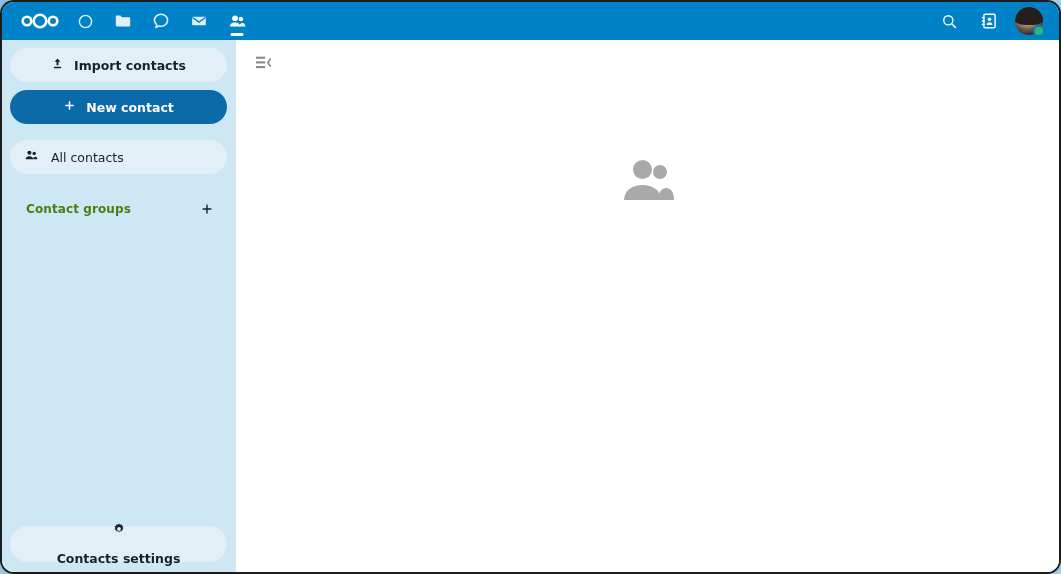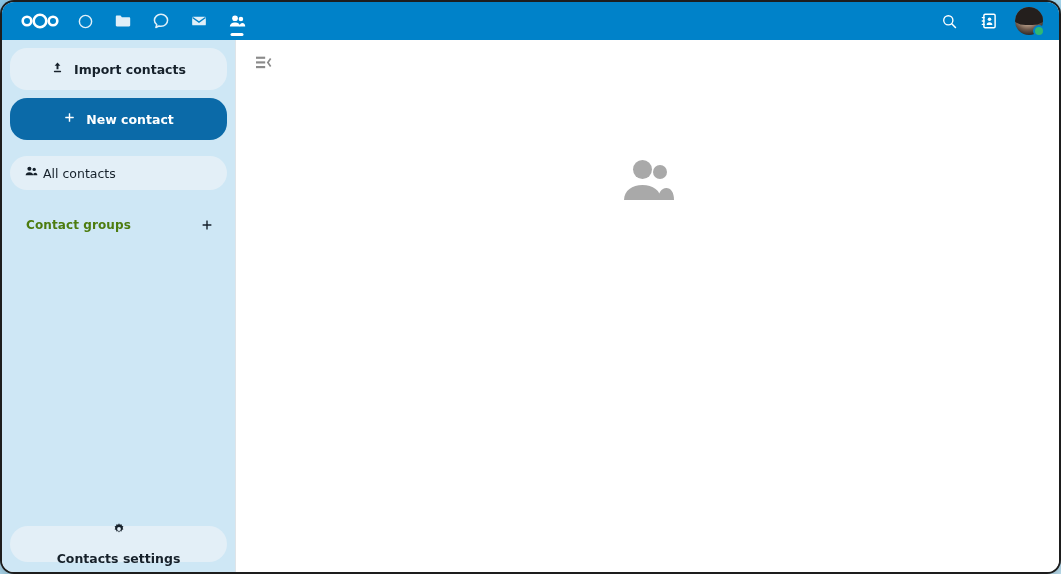--- a/index.html
+++ b/index.html
@@ -108,40 +108,40 @@
     flex: 0 0 233px;
     background: #cee7f5;
     display: flex;
     flex-direction: column;
     padding: 8px 8px 0 8px;
     position: relative;
   }
   .btn {
     display: flex; align-items: center; justify-content: center;
     gap: 10px;
-    height: 42px;
+    height: 34px;
     border-radius: 17px;
     font-size: 12.5px;
     font-weight: bold;
     cursor: pointer;
     user-select: none;
   }
   .btn-secondary {
     background: #e3eff7;
     color: #16212b;
   }
   .btn-primary {
     background: #0b6aa8;
     color: #ffffff;
     margin-top: 8px;
   }
   .nav-list { margin-top: 16px; }
   .nav-item {
     display: flex; align-items: center;
-    gap: 4px;
+    gap: 12px;
     height: 34px;
     padding: 0 14px;
     border-radius: 17px;
     background: #e3eff7;
     font-size: 12.5px;
     color: #16212b;
     cursor: pointer;
     user-select: none;
   }
   .group-header {

